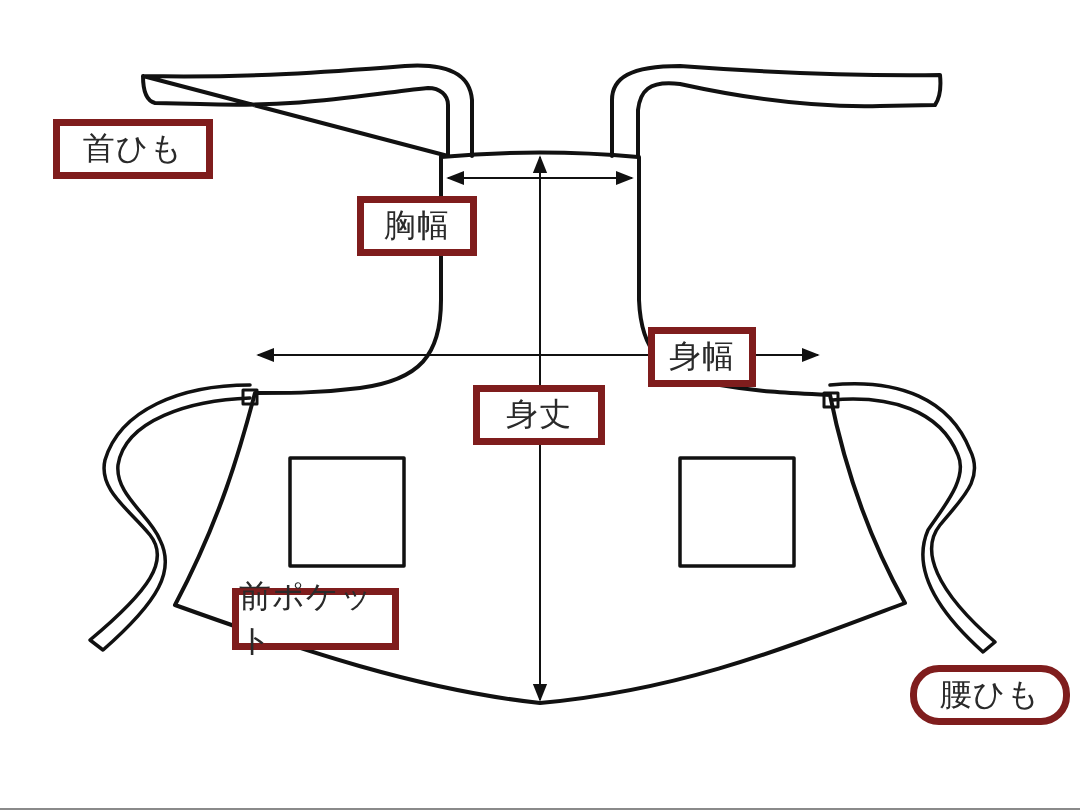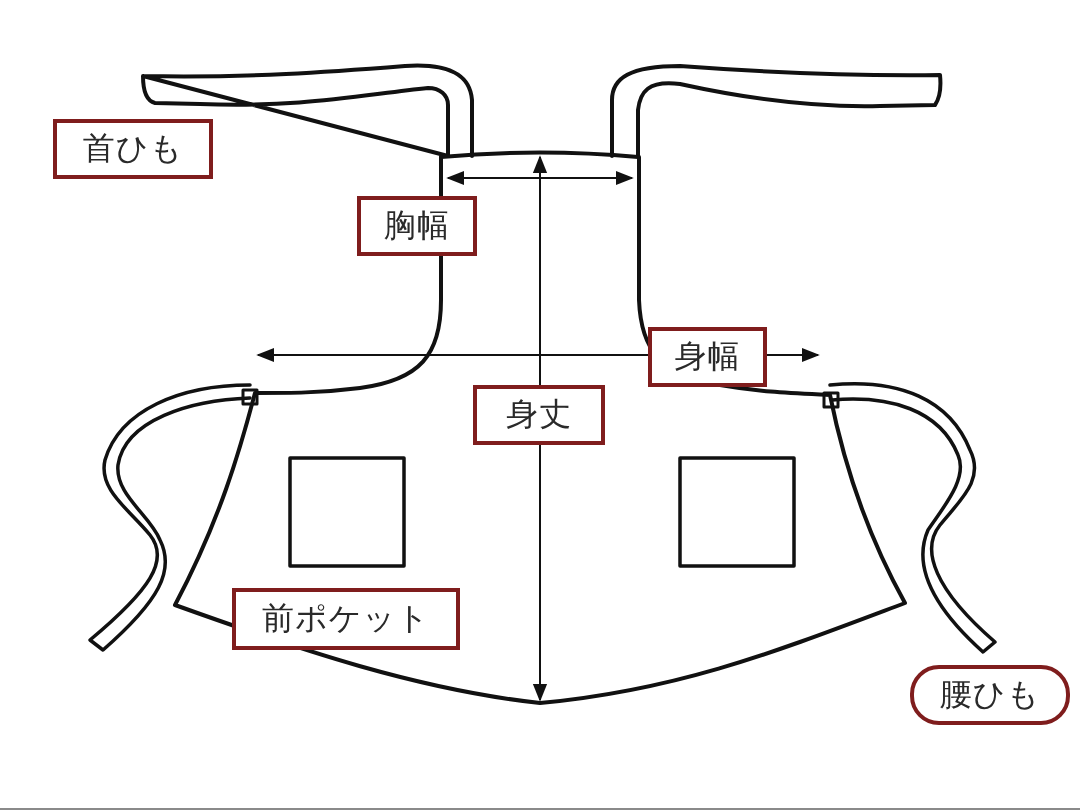--- a/index.html
+++ b/index.html
@@ -1,21 +1,21 @@
 <!DOCTYPE html>
 <html><head>
   <meta charset="utf-8">
   <style>
     html, body { margin: 0; padding: 0; background: #ffffff; }
     body { width: 1080px; height: 810px; position: relative; overflow: hidden; font-family: "DejaVu Sans", sans-serif; }
     #canvas { position: absolute; left: 0; top: 0; width: 1080px; height: 810px; }
     .label {
       position: absolute;
       background: #ffffff;
-      border: 4px solid #7f1d1d;
+      border: 7px solid #7f1d1d;
       box-sizing: border-box;
       color: #2a2a2a;
       font-size: 32px;
       display: flex; align-items: center; justify-content: center;
       letter-spacing: 1px;
     }
     .bottom-rule { position: absolute; left: 0; top: 808px; width: 1080px; height: 2px; background: #8a8a8a; }
   </style>
 </head>
 <body>
@@ -48,18 +48,18 @@
 
   <g stroke="#111" stroke-width="2" fill="none">
     <line x1="448" y1="178" x2="632" y2="178" marker-start="url(#arr)" marker-end="url(#arr)"></line>
     <line x1="540" y1="157" x2="540" y2="700" marker-start="url(#arr)" marker-end="url(#arr)"></line>
     <line x1="258" y1="355" x2="818" y2="355" marker-start="url(#arr)" marker-end="url(#arr)"></line>
   </g>
 </svg>
 
 <div class="label" style="left:53px;top:119px;width:160px;height:60px;">首ひも</div>
 <div class="label" style="left:357px;top:196px;width:120px;height:60px;">胸幅</div>
-<div class="label" style="left:648px;top:327px;width:119px;height:60px;">身幅</div>
+<div class="label" style="left:648px;top:327px;width:108px;height:60px;">身幅</div>
 <div class="label" style="left:473px;top:385px;width:132px;height:60px;">身丈</div>
-<div class="label" style="left:232px;top:588px;width:228px;height:62px;">前ポケット</div>
+<div class="label" style="left:232px;top:588px;width:167px;height:62px;">前ポケット</div>
 <div class="label" style="left:910px;top:665px;width:160px;height:60px;border-radius:29px;">腰ひも</div>
 
 <div class="bottom-rule"></div>
 
 </body></html>

